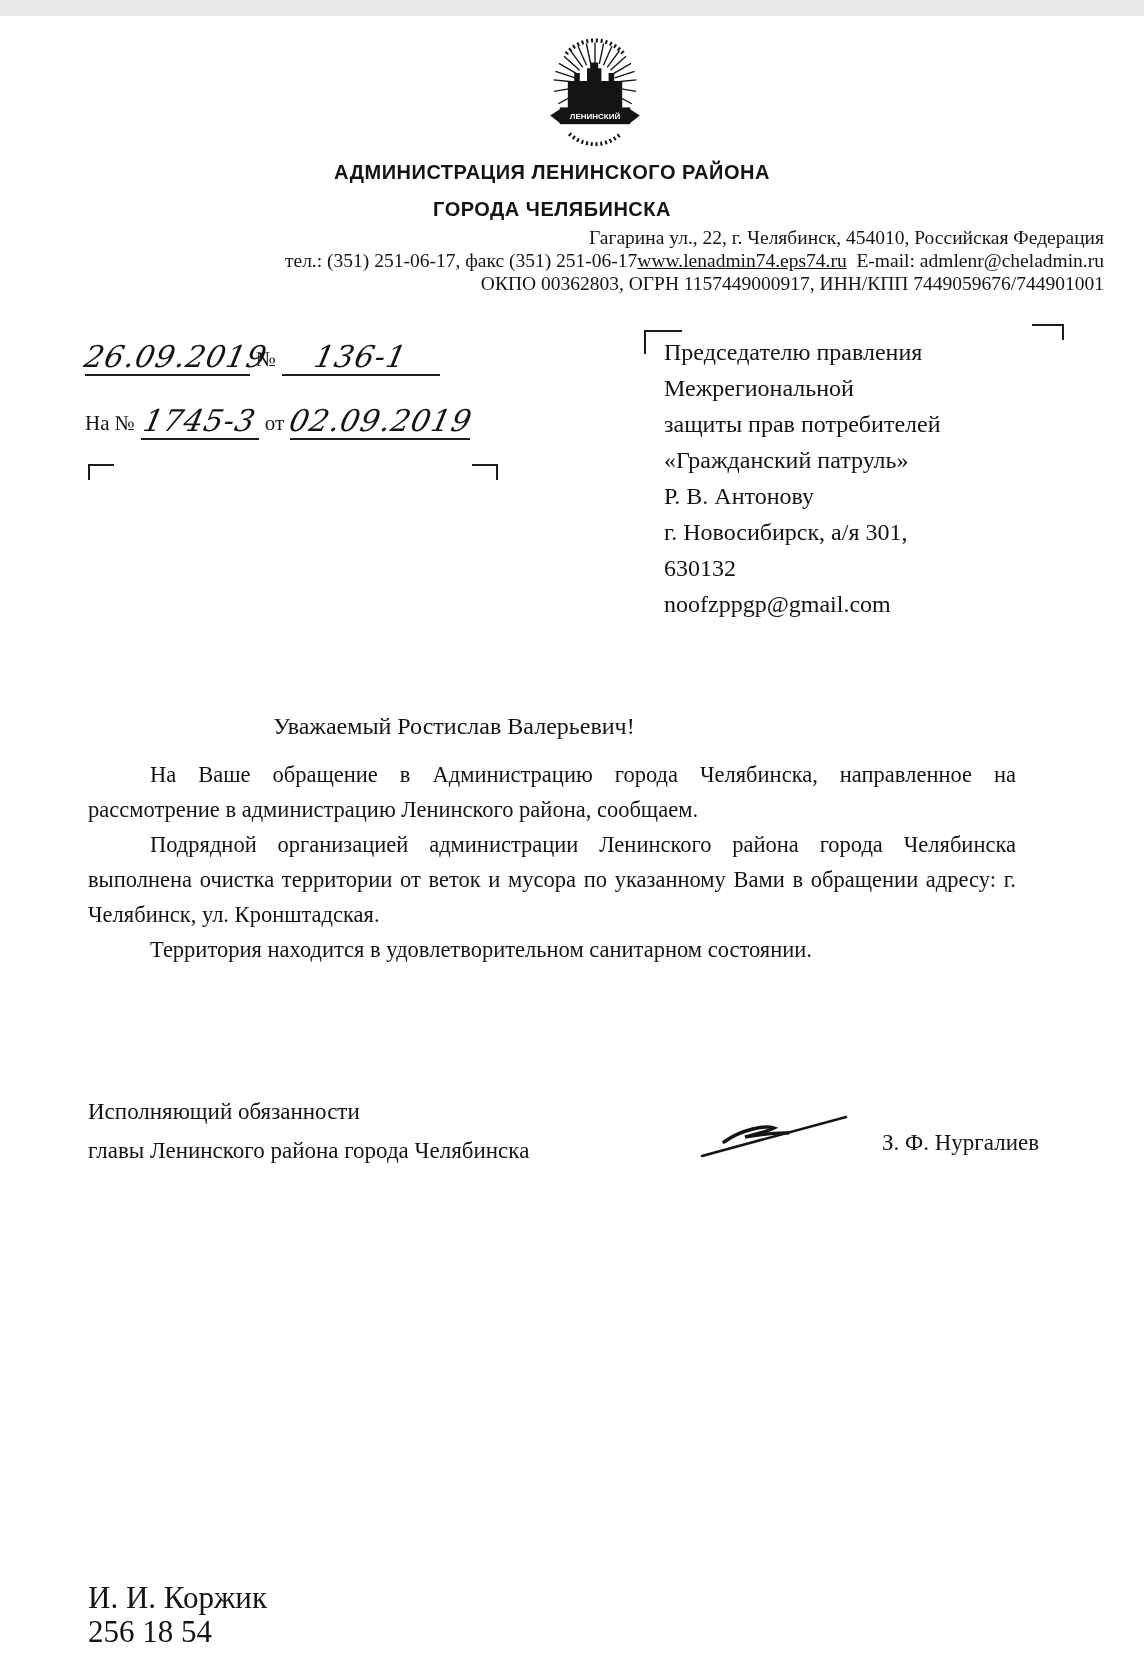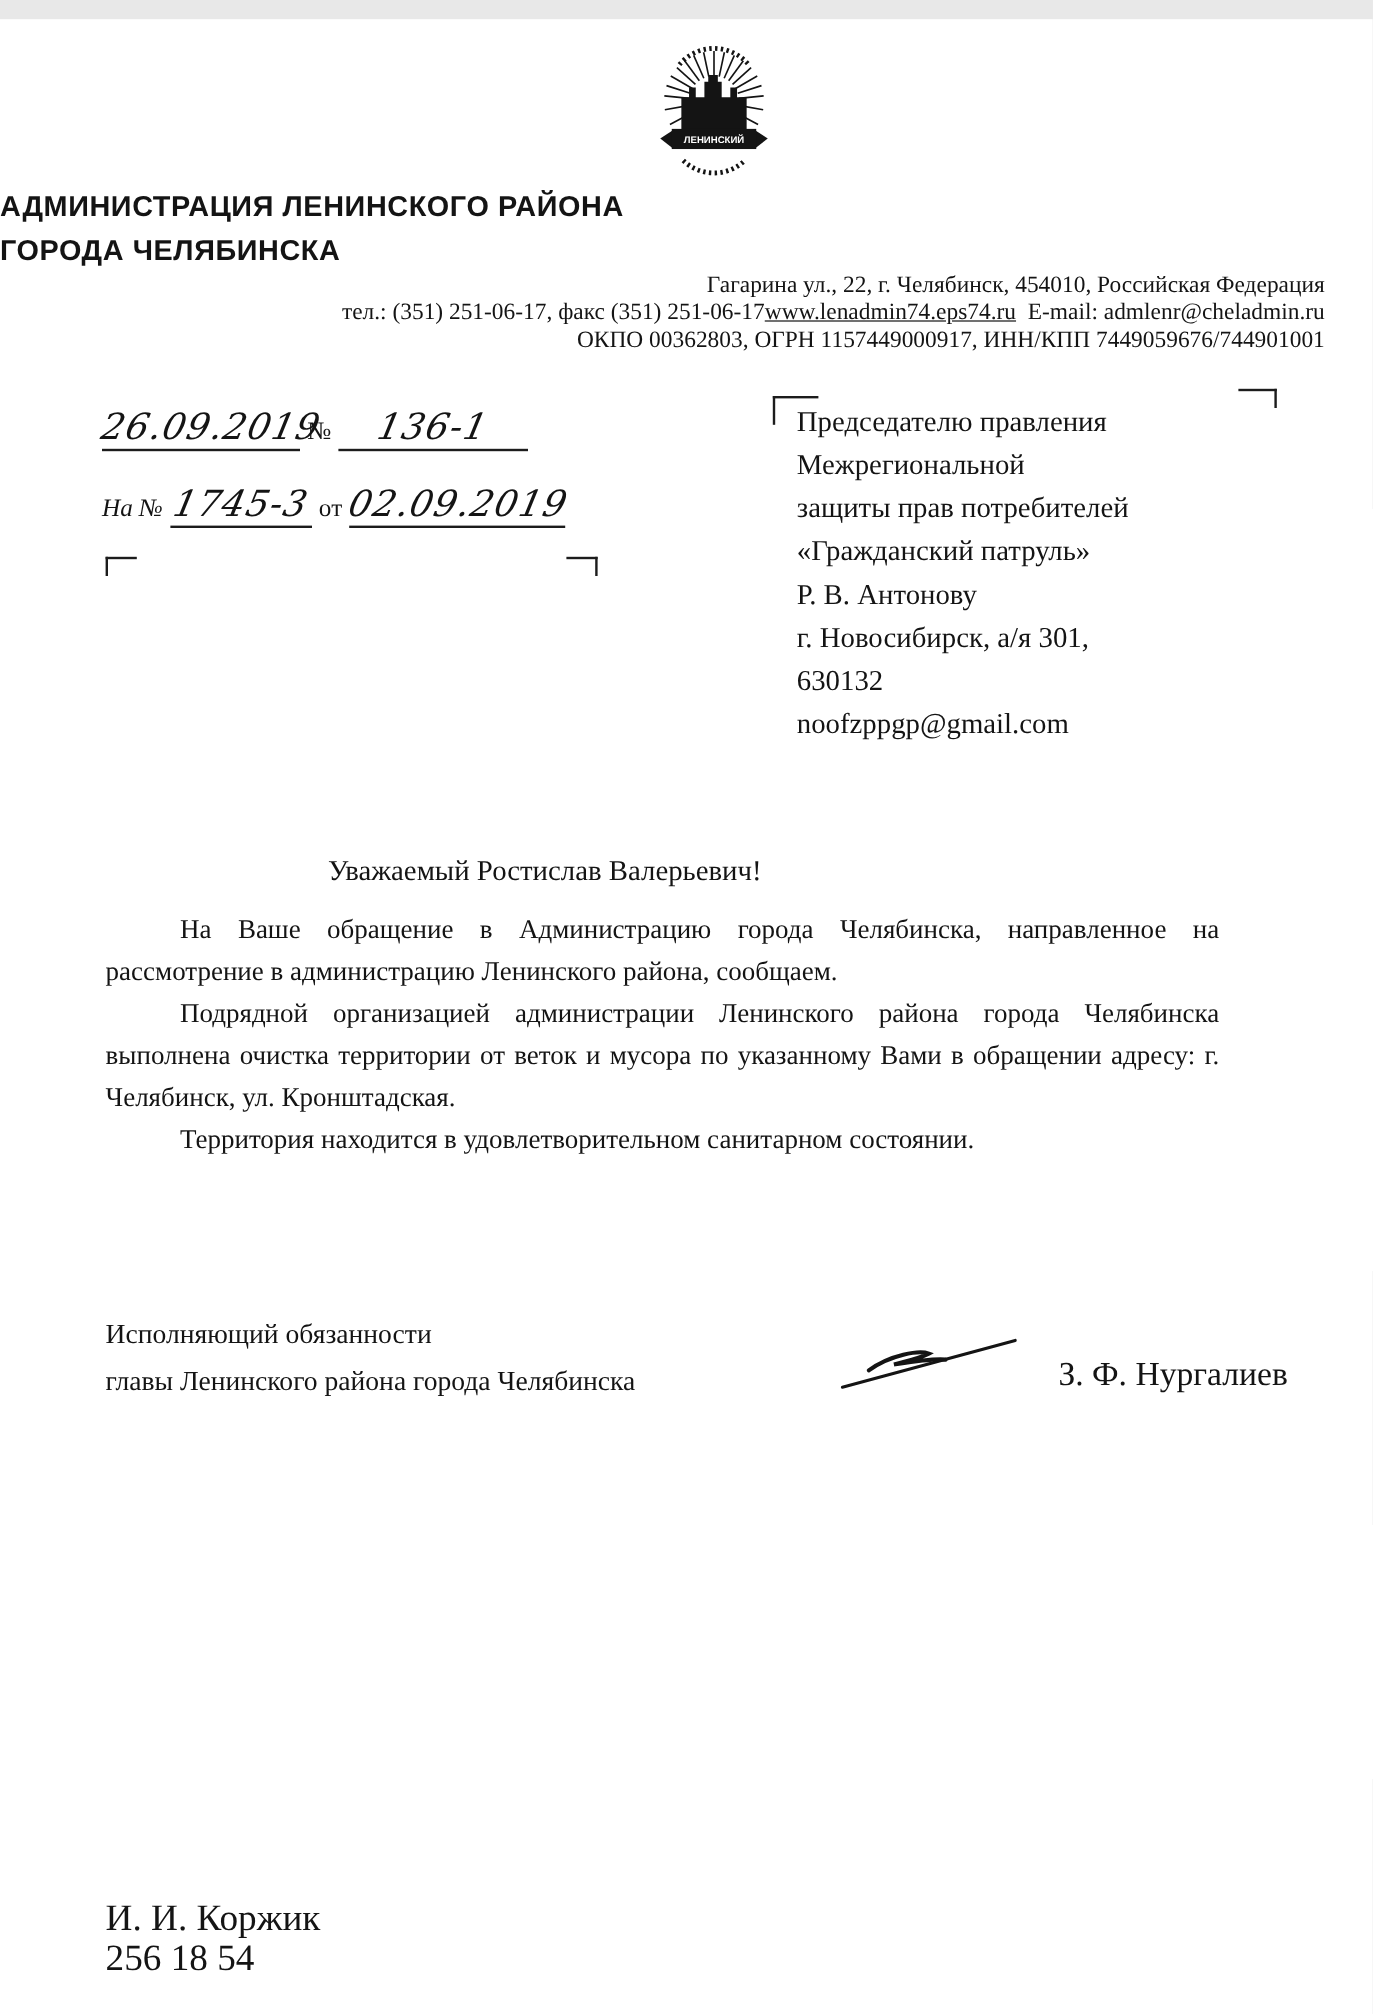--- a/index.html
+++ b/index.html
@@ -4,23 +4,23 @@
 <style>
   html,body{margin:0;padding:0;background:#e8e8e8;}
   #page{
     position:relative;width:1144px;height:1678px;background:#ffffff;
     margin:16px auto;overflow:hidden;color:#141414;
     font-family:"Liberation Serif",serif;
   }
   
   #emblem{position:absolute;left:547px;top:14px;width:96px;height:118px;}
   #org-name{
-    position:absolute;left:0;top:138px;width:1104px;text-align:left;
+    position:absolute;left:0;top:138px;width:1104px;text-align:center;
     font-family:"Liberation Sans",sans-serif;font-weight:bold;
-    font-size:24px;line-height:37px;letter-spacing:.5px;
+    font-size:20px;line-height:37px;letter-spacing:.5px;
   }
   .head-line{position:absolute;width:1104px;text-align:right;font-size:19.5px;white-space:nowrap;}
   #head-address{top:211px;}
   #head-contacts{top:234px;}
   #head-codes{top:257px;}
   #head-contacts .site{text-decoration:underline;}
   
   .hw{
     display:inline-block;font-family:"DejaVu Serif",serif;font-style:italic;
     transform:skewX(-12deg);font-size:30px;letter-spacing:1px;white-space:nowrap;
@@ -51,21 +51,21 @@
     position:absolute;left:88px;top:741px;width:928px;
     font-size:22.5px;line-height:35px;text-align:justify;
   }
   #body-text p{margin:0;text-indent:62px;}
   
   #sig-position{
     position:absolute;left:88px;top:1076px;width:620px;
     font-size:23px;line-height:39px;
   }
   #sig-scribble{position:absolute;left:698px;top:1086px;width:152px;height:58px;}
-  #sig-name{position:absolute;left:882px;top:1114px;font-size:28px;white-space:nowrap;}
+  #sig-name{position:absolute;left:882px;top:1114px;font-size:23px;white-space:nowrap;}
   
   #executor{
     position:absolute;left:88px;top:1565px;font-size:31px;line-height:34px;
   }
 </style>
 </head>
 <body>
 
 <div id="page">
 
@@ -116,21 +116,21 @@
 
   <div class="head-line" id="head-codes">ОКПО 00362803, ОГРН 1157449000917, ИНН/КПП 7449059676/744901001</div>
 
   <div class="ref-row" id="ref-row1">
     <span class="u" style="width:165px;"><i class="hw">26.09.2019</i></span>
     <span class="ref-label">№</span>
     <span class="u" style="width:158px;"><i class="hw">136-1</i></span>
   </div>
 
   <div class="ref-row" id="ref-row2">
-    <span class="ref-label" style="padding-left:0;font-style:italic;">На №</span>
+    <span class="ref-label" style="padding-left:0;">На №</span>
     <span class="u" style="width:118px;"><i class="hw">1745-3</i></span>
     <span class="ref-label">от</span>
     <span class="u" style="width:180px;"><i class="hw">02.09.2019</i></span>
   </div>
 
   <div class="corner tl" id="stamp-corner-left"></div>
   <div class="corner tr" id="stamp-corner-right"></div>
   <div class="corner tl" id="addr-corner-left"></div>
   <div class="corner tr" id="addr-corner-right"></div>
 

